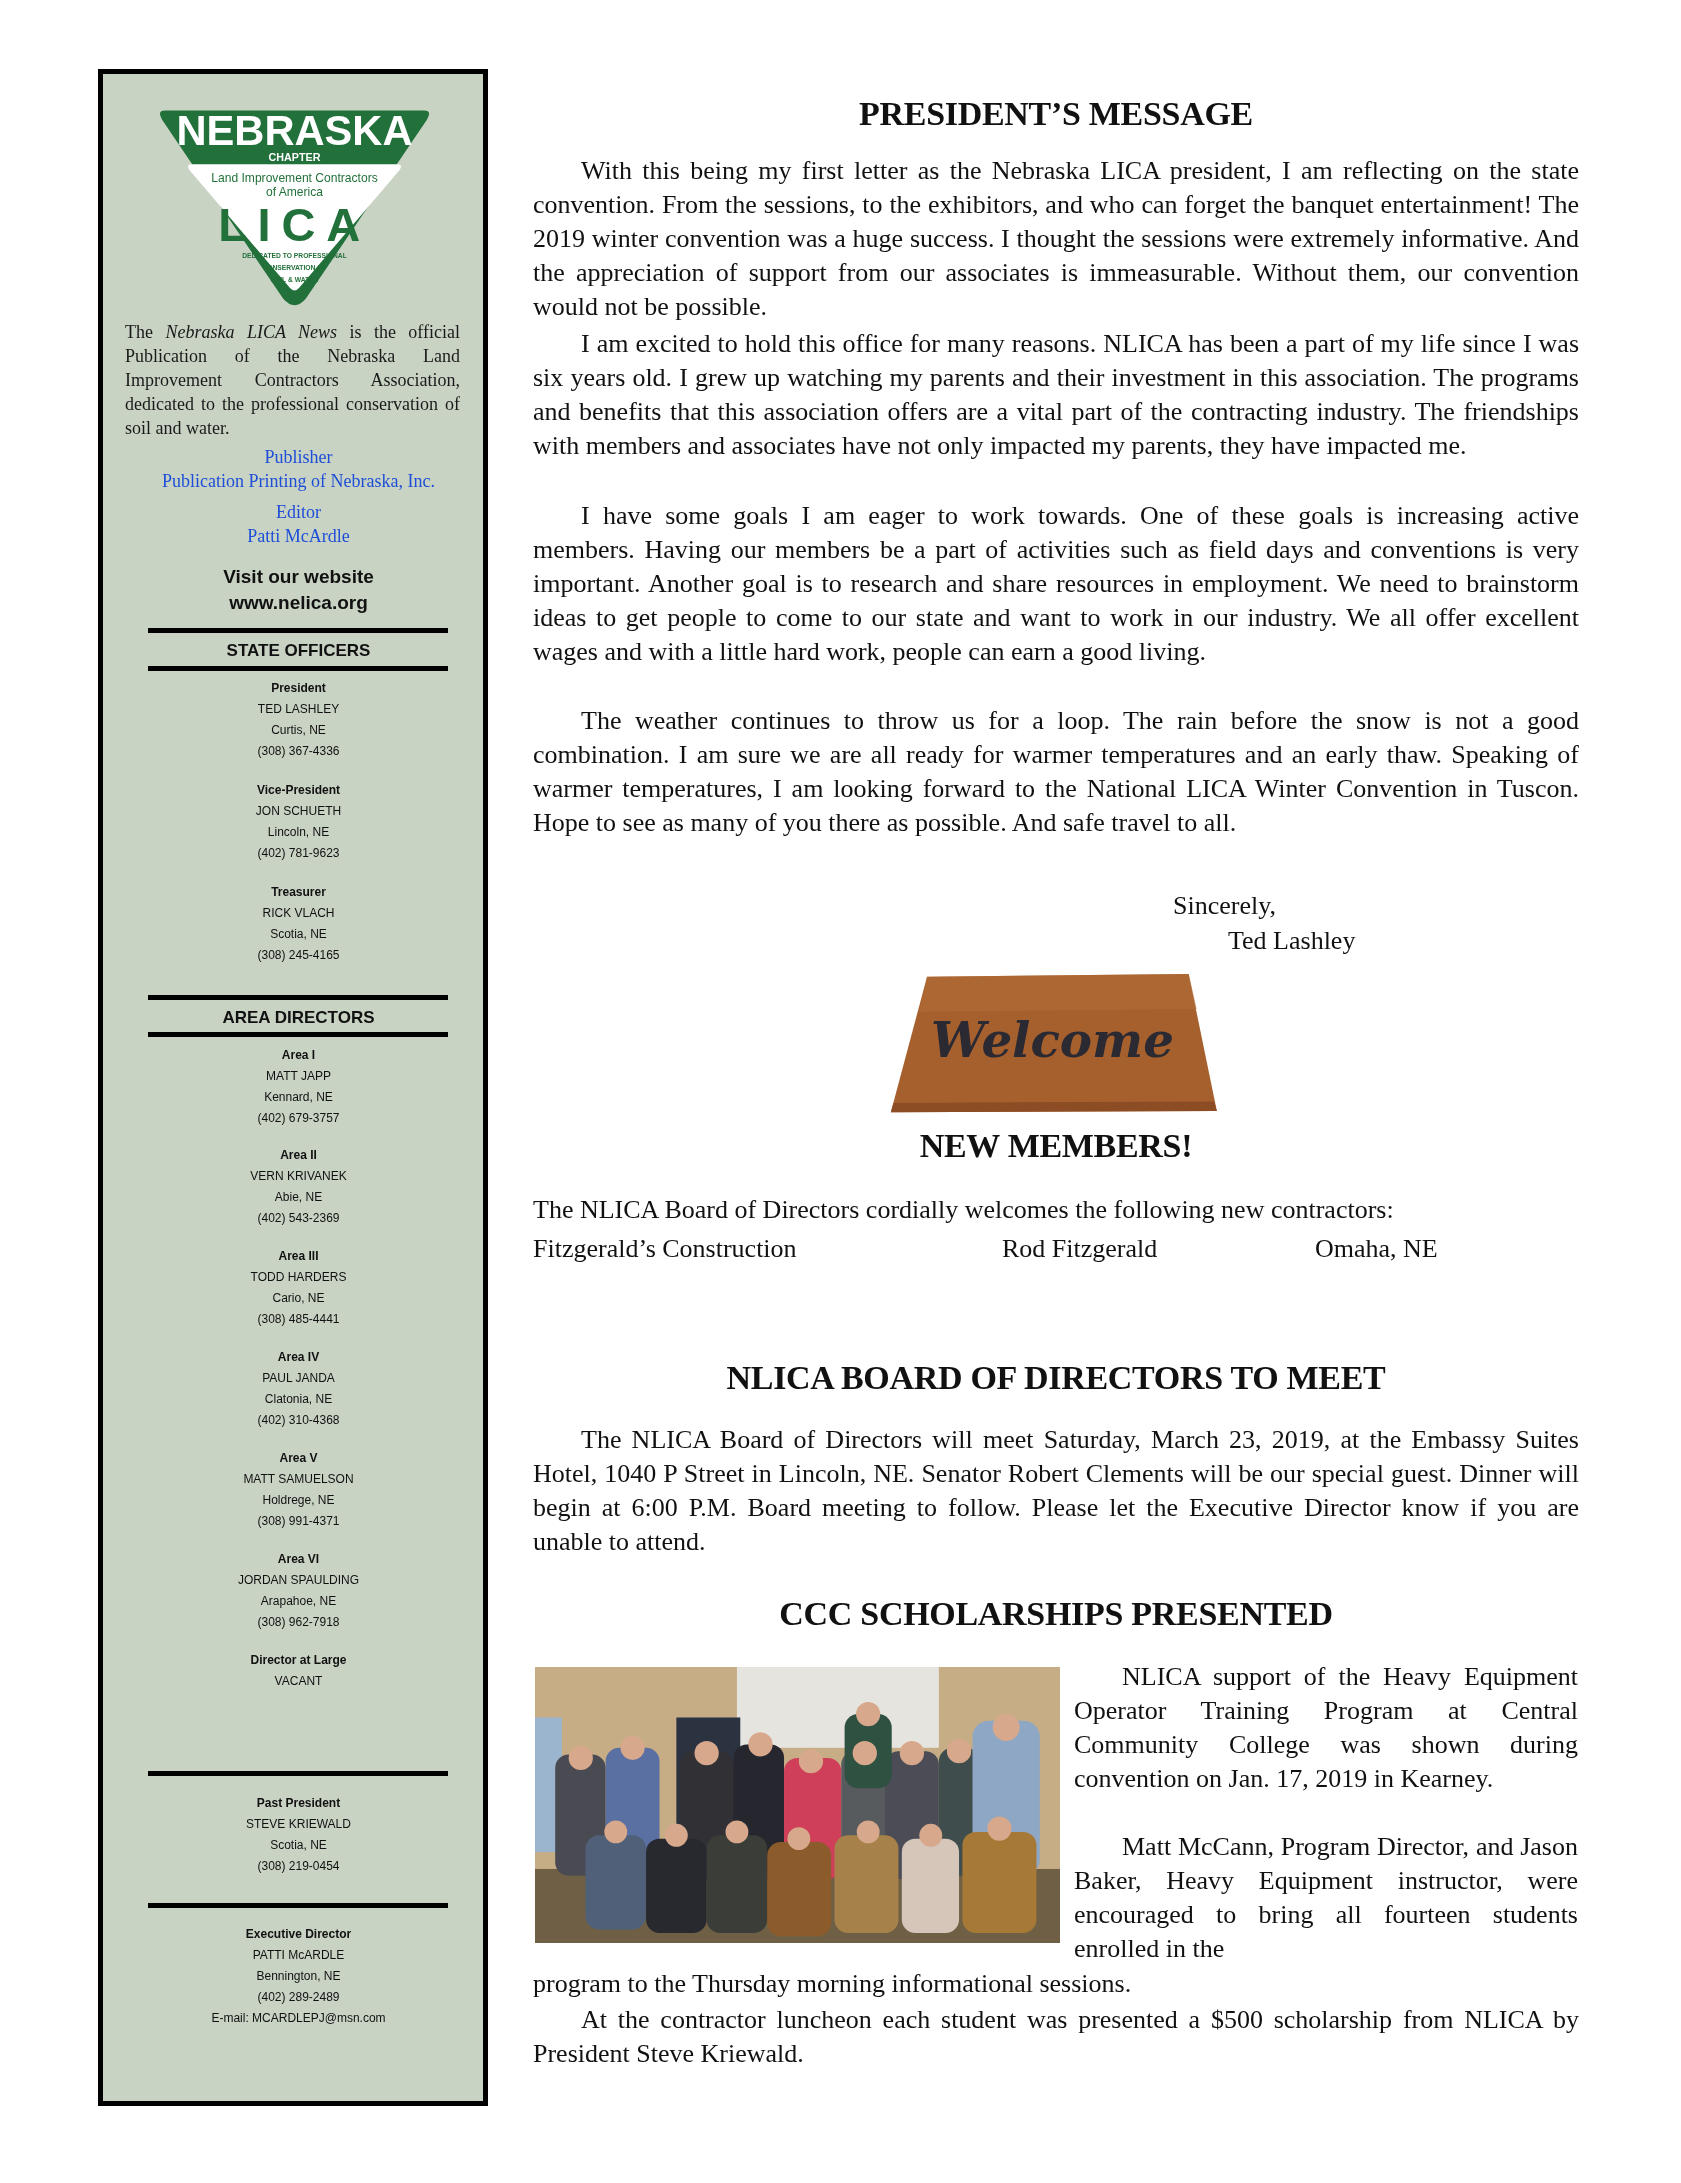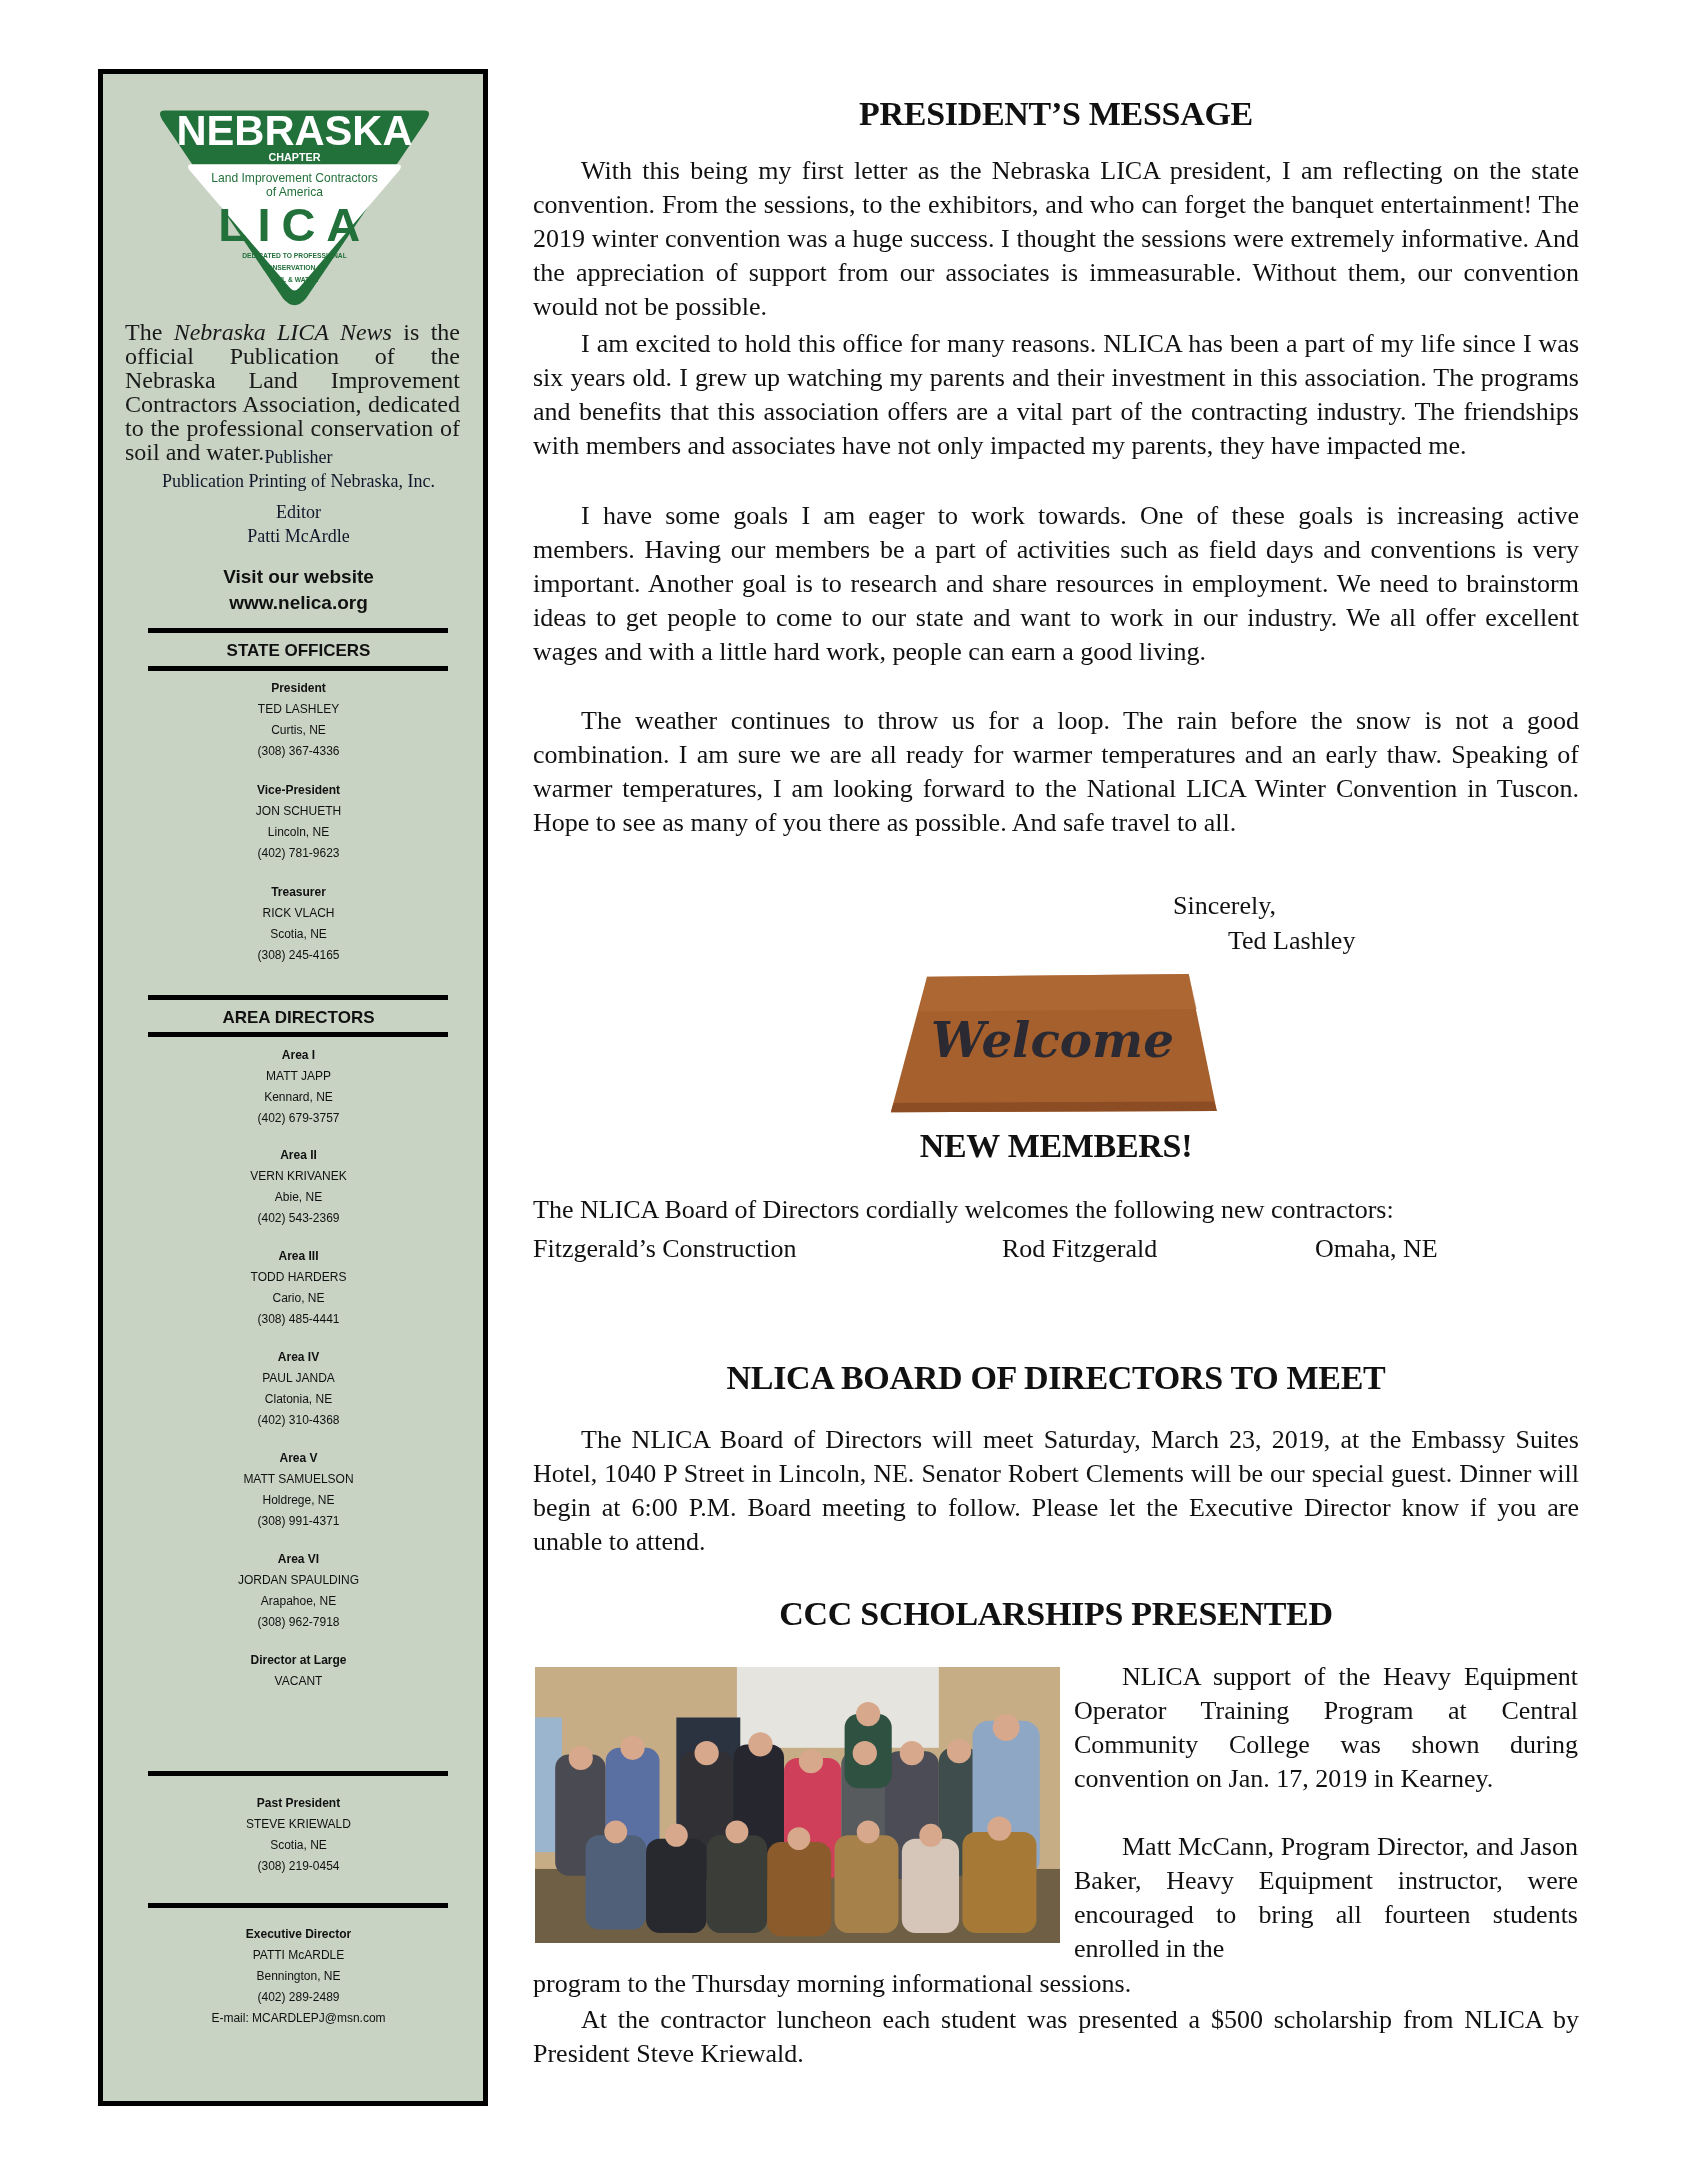--- a/index.html
+++ b/index.html
@@ -9,26 +9,26 @@
   .sidebar {
     position:absolute; left:98px; top:69px; width:380px; height:2027px;
     border:5.4px solid #000; background:#c9d3c4;
     font-family:"Liberation Sans", sans-serif; color:#111;
   }
   .logo-wrap { position:absolute; left:47px; top:24px; width:289px; height:209px; }
   .logo-wrap svg { width:100%; height:100%; display:block; }
 
   .masthead {
     position:absolute; left:22px; top:246px; width:335px;
-    font-family:"Liberation Serif", serif; font-size:24px; line-height:24px;
+    font-family:"Liberation Serif", serif; font-size:18px; line-height:24px;
     text-align:justify; color:#1a1a1a;
   }
   .masthead i { font-style:italic; }
   .credit { position:absolute; left:0; width:391px; text-align:center;
-    font-family:"Liberation Serif", serif; font-size:18px; line-height:24px; color:#0f172a; }
+    font-family:"Liberation Serif", serif; font-size:18px; line-height:24px; color:#1d4ed8; }
 
   .website { position:absolute; left:0; width:391px; text-align:center;
     font-weight:bold; font-size:19px; line-height:26px; }
 
   .rule { position:absolute; left:45px; width:300px; height:4.7px; background:#000; }
   .sec-title { position:absolute; left:0; width:391px; text-align:center;
     font-weight:bold; font-size:17px; line-height:20px; }
 
   .officer { position:absolute; left:0; width:391px; text-align:center;
     font-size:12px; line-height:21px; }

